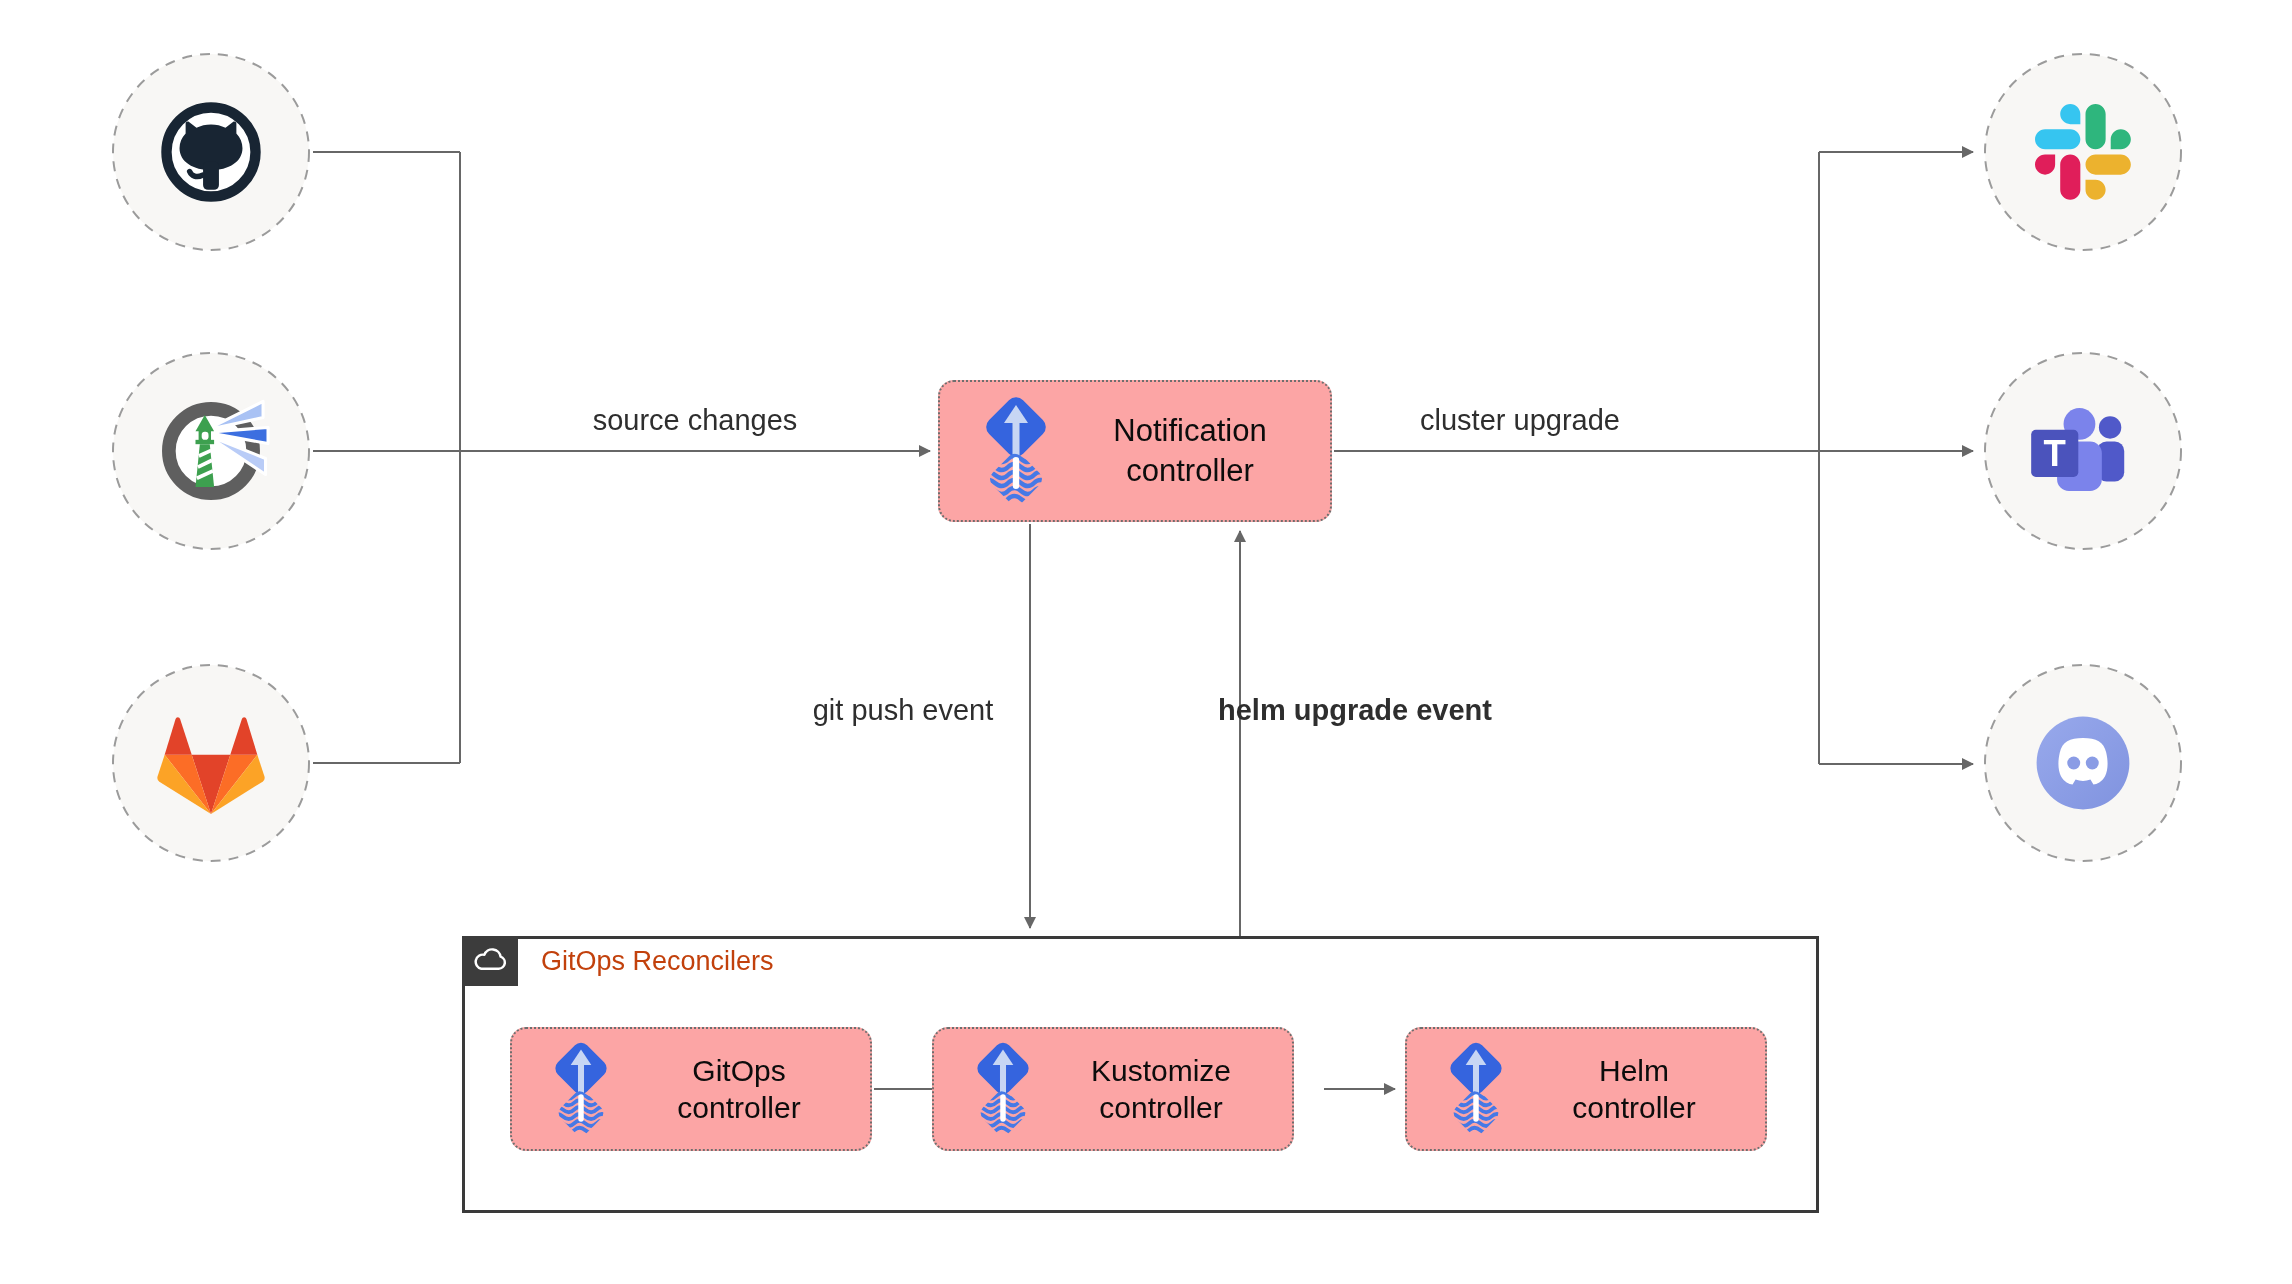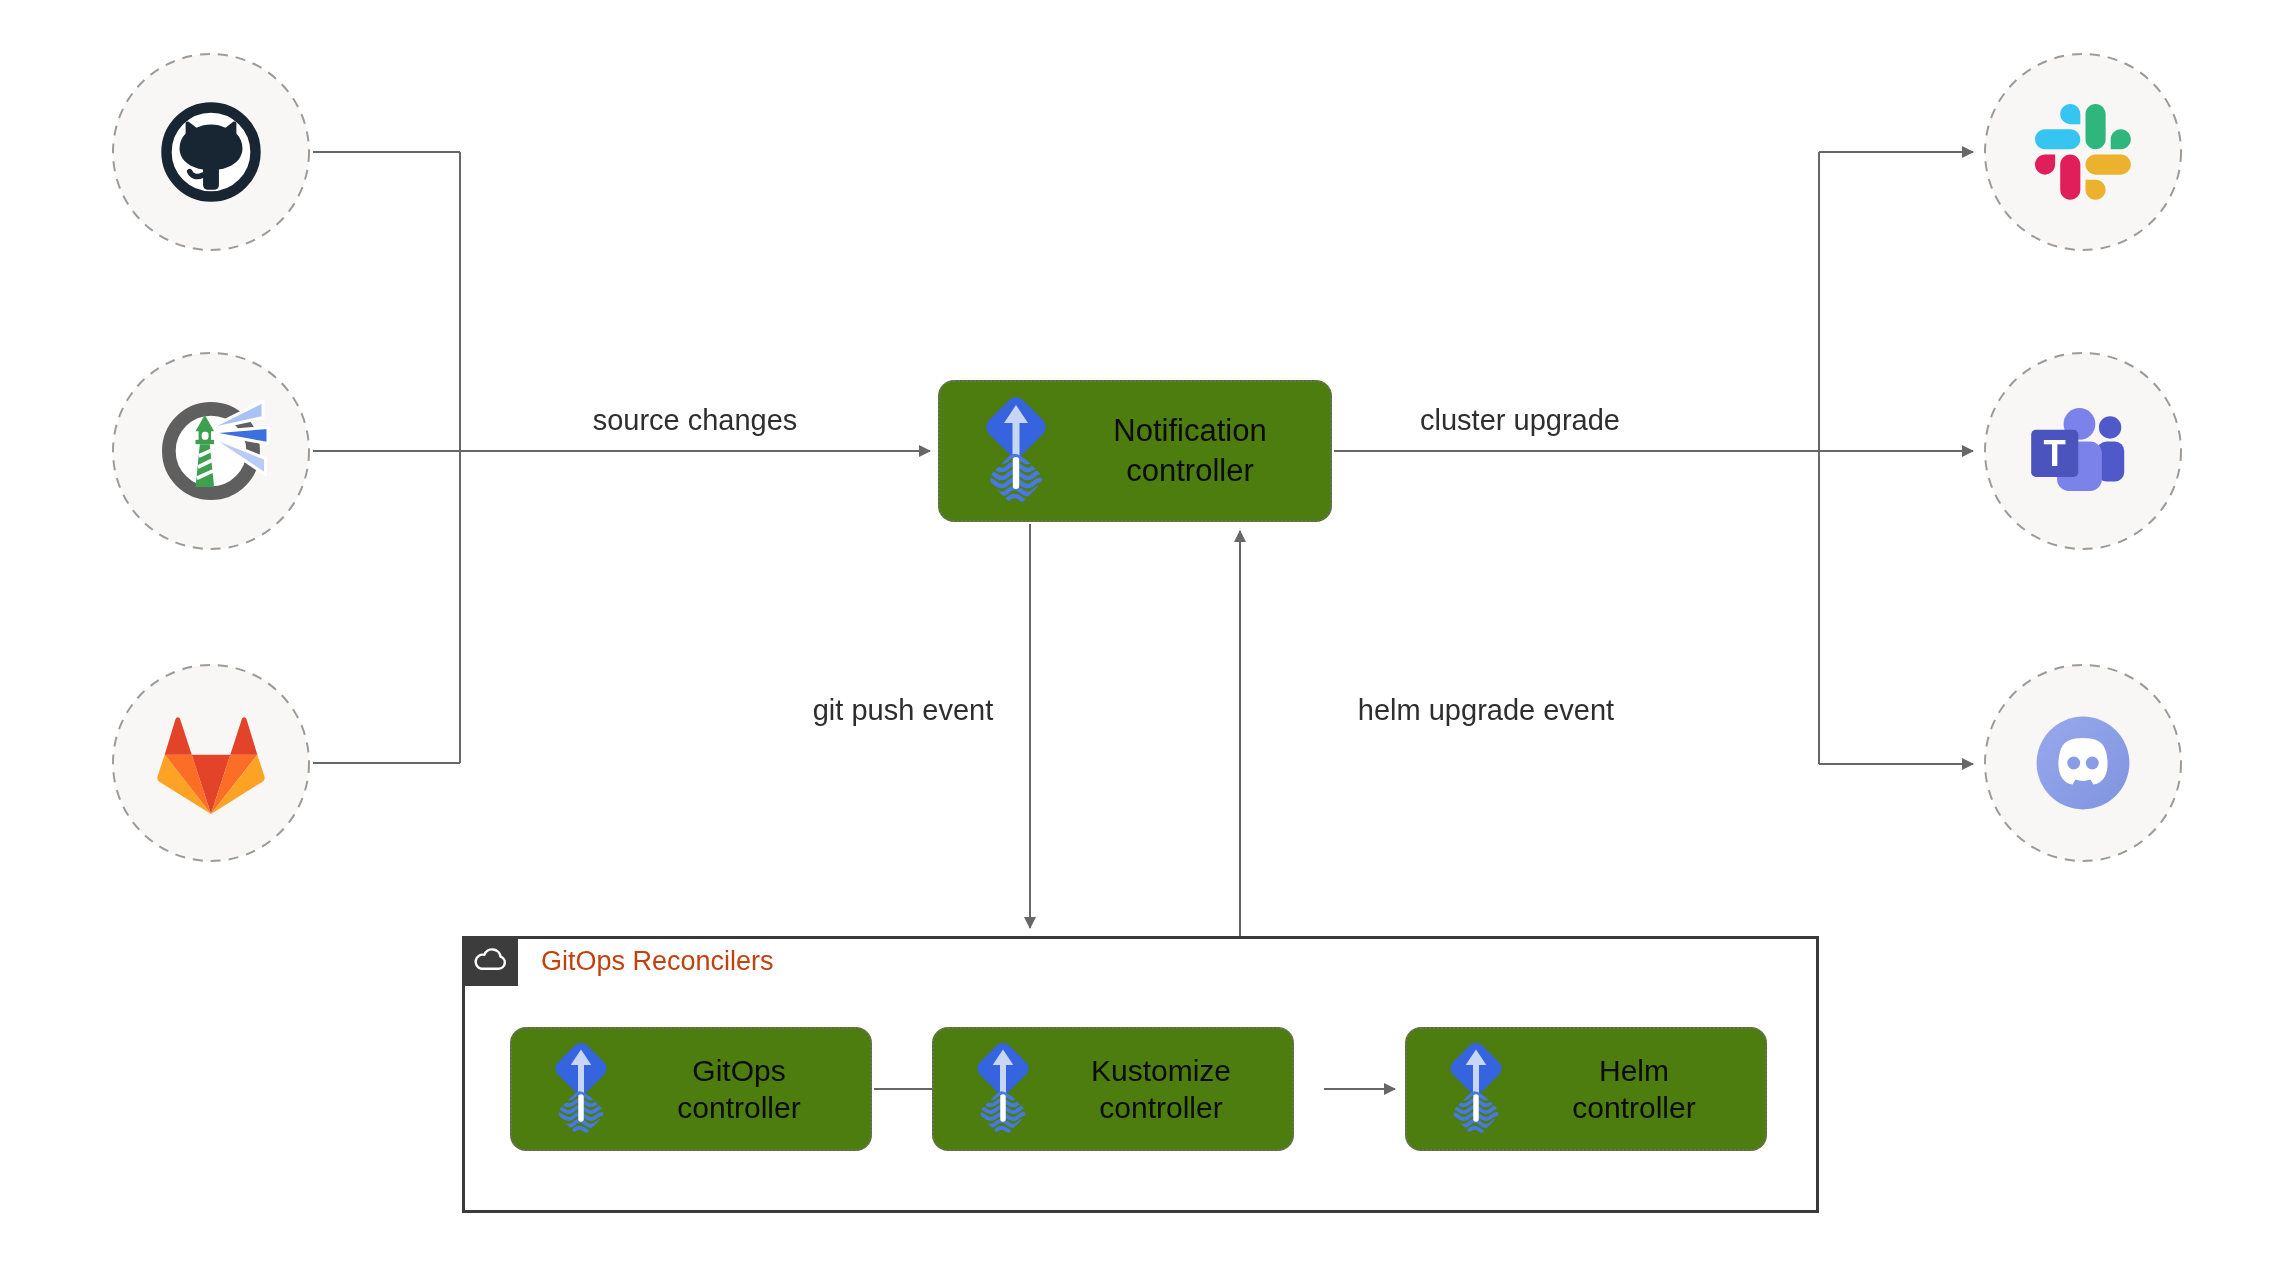--- a/index.html
+++ b/index.html
@@ -2,21 +2,21 @@
 <html><head>
 <meta charset="utf-8">
 <style>
   html,body{margin:0;padding:0;background:#fff;}
   .stage{position:relative;width:2204px;height:1284px;background:#ffffff;
          font-family:"Liberation Sans","DejaVu Sans",sans-serif;overflow:hidden;}
   .connectors{position:absolute;left:0;top:0;}
   .node{position:absolute;width:200px;height:200px;}
   .node .ring{position:absolute;left:0;top:0;}
   .node .logo{position:absolute;left:50%;top:50%;transform:translate(-50%,-50%);}
-  .ctrl-box{position:absolute;background:#4d7c0f;border:2px dotted #6e6e6e;border-radius:16px;
+  .ctrl-box{position:absolute;background:#fca5a5;border:2px dotted #6e6e6e;border-radius:16px;
             display:flex;align-items:center;box-sizing:border-box;padding-left:26px;}
   .ctrl-label{flex:1;text-align:center;color:#0c0c0c;margin-right:16px;}
   .ctrl-label.big{font-size:31px;line-height:40px;}
   .ctrl-label.small{font-size:30px;line-height:37px;}
   .edge-label{position:absolute;transform:translate(-50%,-50%);font-size:29px;color:#2e2e2e;
               white-space:nowrap;}
   .gitops-container{position:absolute;left:462px;top:936px;width:1357px;height:277px;
             border:3px solid #3a3a3a;box-sizing:border-box;background:transparent;}
   .gitops-badge{position:absolute;left:462px;top:936px;width:56px;height:50px;background:#3c3c3c;
             display:flex;align-items:center;justify-content:center;}
@@ -145,21 +145,21 @@
       <path d="M1030 524 V928" marker-end="url(#ah)"></path>
       <path d="M1240 936 V531" marker-end="url(#ah)"></path>
       <path d="M874 1089 H950" marker-end="url(#ah)"></path>
       <path d="M1324 1089 H1395" marker-end="url(#ah)"></path>
     </g>
   </svg>
 
   <div class="edge-label" style="left:695px;top:420px;">source changes</div>
   <div class="edge-label" style="left:1520px;top:420px;">cluster upgrade</div>
   <div class="edge-label" style="left:903px;top:710px;">git push event</div>
-  <div class="edge-label" style="left:1486px;top:710px;">helm upgrade event</div>
+  <div class="edge-label" style="left:1355px;top:710px;font-weight:bold;">helm upgrade event</div>
 
   <div class="node" style="left:111px;top:52px;">
     <svg class="ring" width="200" height="200">
         <use href="#dashed-ring"></use>
       </svg>
     <svg class="logo" width="122" height="122">
         <use href="#github-logo"></use>
       </svg>
   </div>
   <div class="node" style="left:111px;top:351px;">

